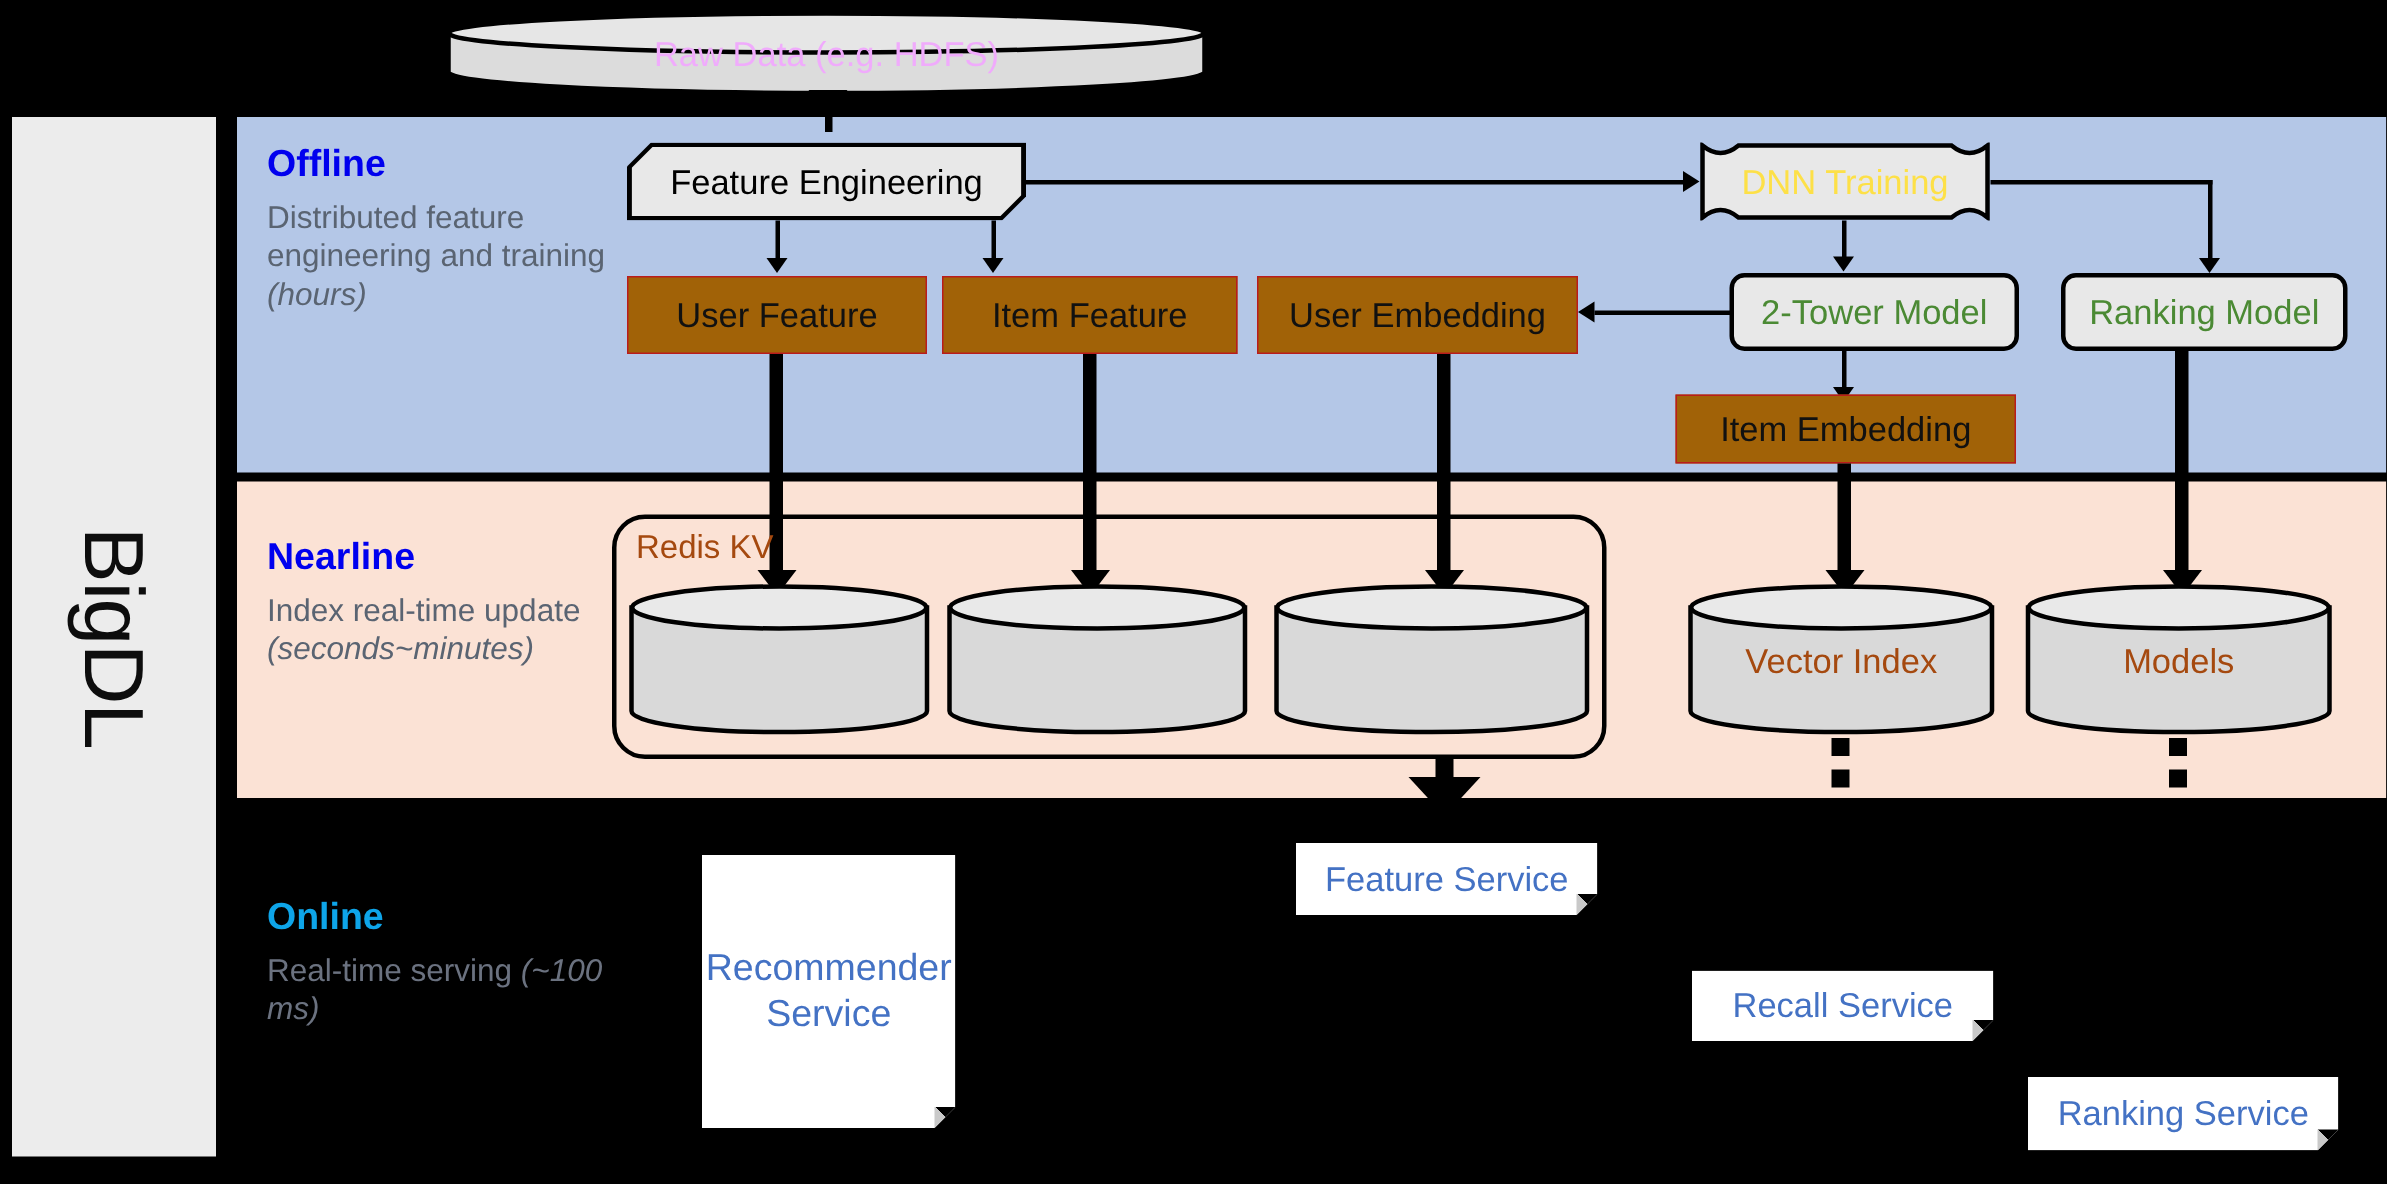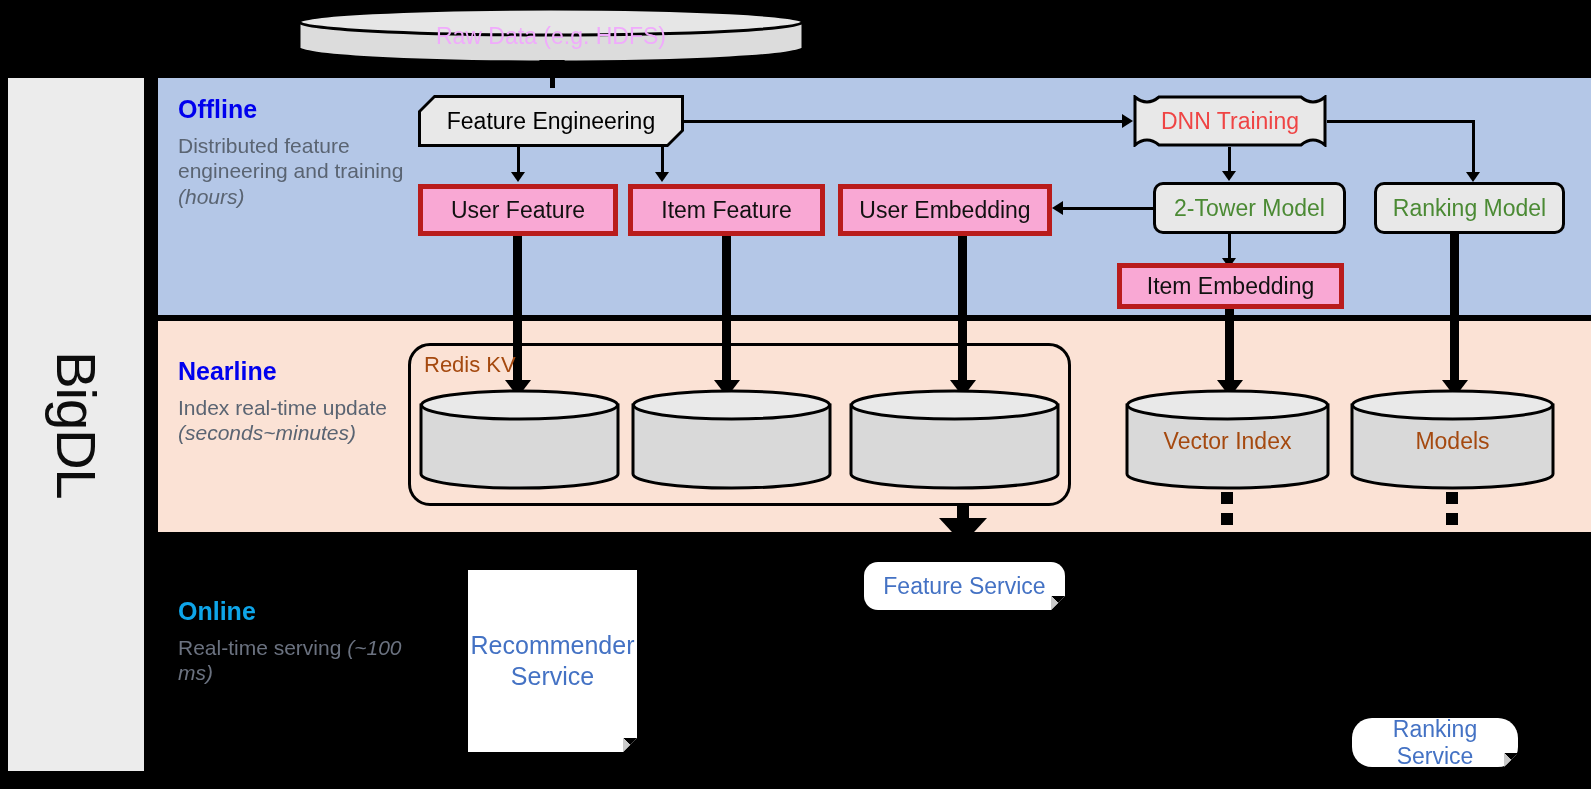--- a/index.html
+++ b/index.html
@@ -28,33 +28,33 @@
   #cap-online{left:178px;top:598px;}
   #cap-online .band-title{color:#0ea5e9;}
   #cap-online .band-sub{color:#6b7280;}
 
   
   .node{position:absolute;box-sizing:border-box;display:flex;align-items:center;
         justify-content:center;text-align:center;}
   .node span{display:block;line-height:1.15;padding:0 6px;}
 
   
-  .greybox{background:#f9a8d4;border:5px solid #b91c1c;color:#111;font-size:23px;}
+  .greybox{background:#a16207;border:1px solid #b91c1c;color:#111;font-size:23px;}
   .flagbox-wrap{position:absolute;}
   .flagbox-wrap .inner{position:absolute;inset:0;background:#000;
      clip-path:polygon(16px 0,100% 0,100% calc(100% - 16px),calc(100% - 16px) 100%,0 100%,0 16px);}
   .flagbox-wrap .face{position:absolute;inset:3px;background:#e8e8e8;
      clip-path:polygon(14px 0,100% 0,100% calc(100% - 14px),calc(100% - 14px) 100%,0 100%,0 14px);
      display:flex;align-items:center;justify-content:center;color:#000000;font-size:23px;}
 
   
   .concave{position:absolute;}
   .concave svg{position:absolute;inset:0;}
   .concave .txt{position:absolute;inset:0;display:flex;align-items:center;justify-content:center;
-     color:#ef4444;font-size:23px;}
+     color:#fde047;font-size:23px;}
 
   
   .roundbox{background:#e8e8e8;border:3px solid #000;border-radius:10px;color:#4b8a34;font-size:23px;}
 
   
   .cyl{position:absolute;}
   .cyl svg{position:absolute;inset:0;overflow:visible;}
   .cyl .cyl-txt{position:absolute;left:0;right:0;top:50%;transform:translateY(-45%);
      text-align:center;font-size:23px;}
 
@@ -240,24 +240,28 @@
   <div class="dashsq" style="left:1221px;top:513px;"></div>
 
   <div class="dashsq" style="left:1446px;top:492px;"></div>
   <div class="dashsq" style="left:1446px;top:513px;"></div>
 
   <div class="note note-lg" style="left:468px;top:570px;width:169px;height:182px;line-height:1.25;">
     <span>Recommender Service</span>
     <div class="curl"></div>
   </div>
 
-  <div class="note" style="left:864px;top:562px;width:201px;height:48px;border-radius:14px;">
+  <div class="note" style="left:864px;top:562px;width:201px;height:48px;">
     <span>Feature Service</span>
     <div class="curl"></div>
   </div>
 
-
-  <div class="note" style="left:1352px;top:718px;width:166px;height:49px;border-radius:20px;">
+  <div class="note" style="left:1128px;top:647px;width:201px;height:47px;">
+    <span>Recall Service</span>
+    <div class="curl"></div>
+  </div>
+
+  <div class="note" style="left:1352px;top:718px;width:207px;height:49px;">
     <span>Ranking Service</span>
     <div class="curl"></div>
   </div>
 
 </div>
 
 </body></html>

